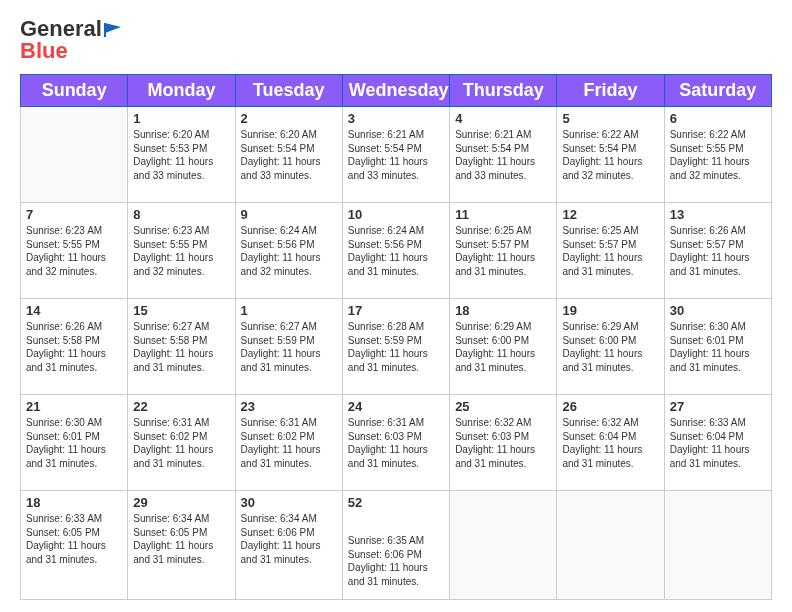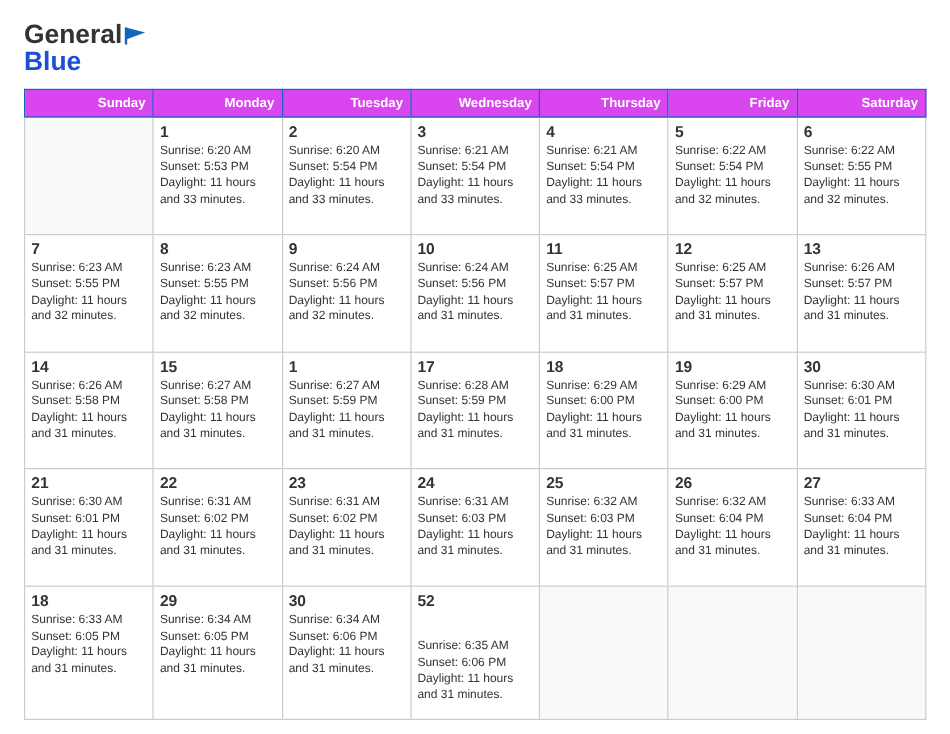--- a/index.html
+++ b/index.html
@@ -46,25 +46,25 @@
       color: #555;
       margin-top: 2px;
     }
     .calendar {
       width: 100%;
       border-collapse: collapse;
       flex: 1;
       table-layout: fixed;
     }
     .calendar th {
-      background: #d946ef;
+      background: #8b5cf6;
       color: #fff;
-      text-align: right;
+      text-align: center;
       padding: 5px 6px;
-      font-size: 11px;
+      font-size: 18px;
       font-weight: bold;
       border: 1px solid #1565c0;
     }
     .calendar td {
       border: 1px solid #ccc;
       vertical-align: top;
       padding: 4px 5px;
       font-size: 10px;
       color: #333;
       height: 90px;
@@ -91,21 +91,21 @@
   <div class="header">
     <div class="logo">
       <div class="logo-row">
         <span style="font-size:22px;font-weight:bold;">
           <span style="color:#333;">General</span><svg width="22" height="18" viewBox="0 0 22 18" style="display:inline-block;vertical-align:middle;margin:0 1px;" xmlns="http://www.w3.org/2000/svg">
               <polygon points="2,2 18,6 2,12" fill="#1565c0"></polygon>
               <line x1="2" y1="2" x2="2" y2="16" stroke="#1565c0" stroke-width="2"></line>
             </svg>
         </span>
       </div>
-      <div style="font-size:22px;font-weight:bold;color:#1d4ed8;margin-top:-4px;">Blue</div>
+      <div style="font-size:22px;font-weight:bold;color:#ef4444;margin-top:-4px;">Blue</div>
     </div>
     <div class="title-block">
       <div class="month-title"></div>
       <div class="location"></div>
     </div>
   </div>
 
   <table class="calendar">
     <thead>
       <tr id="weekday-header">

